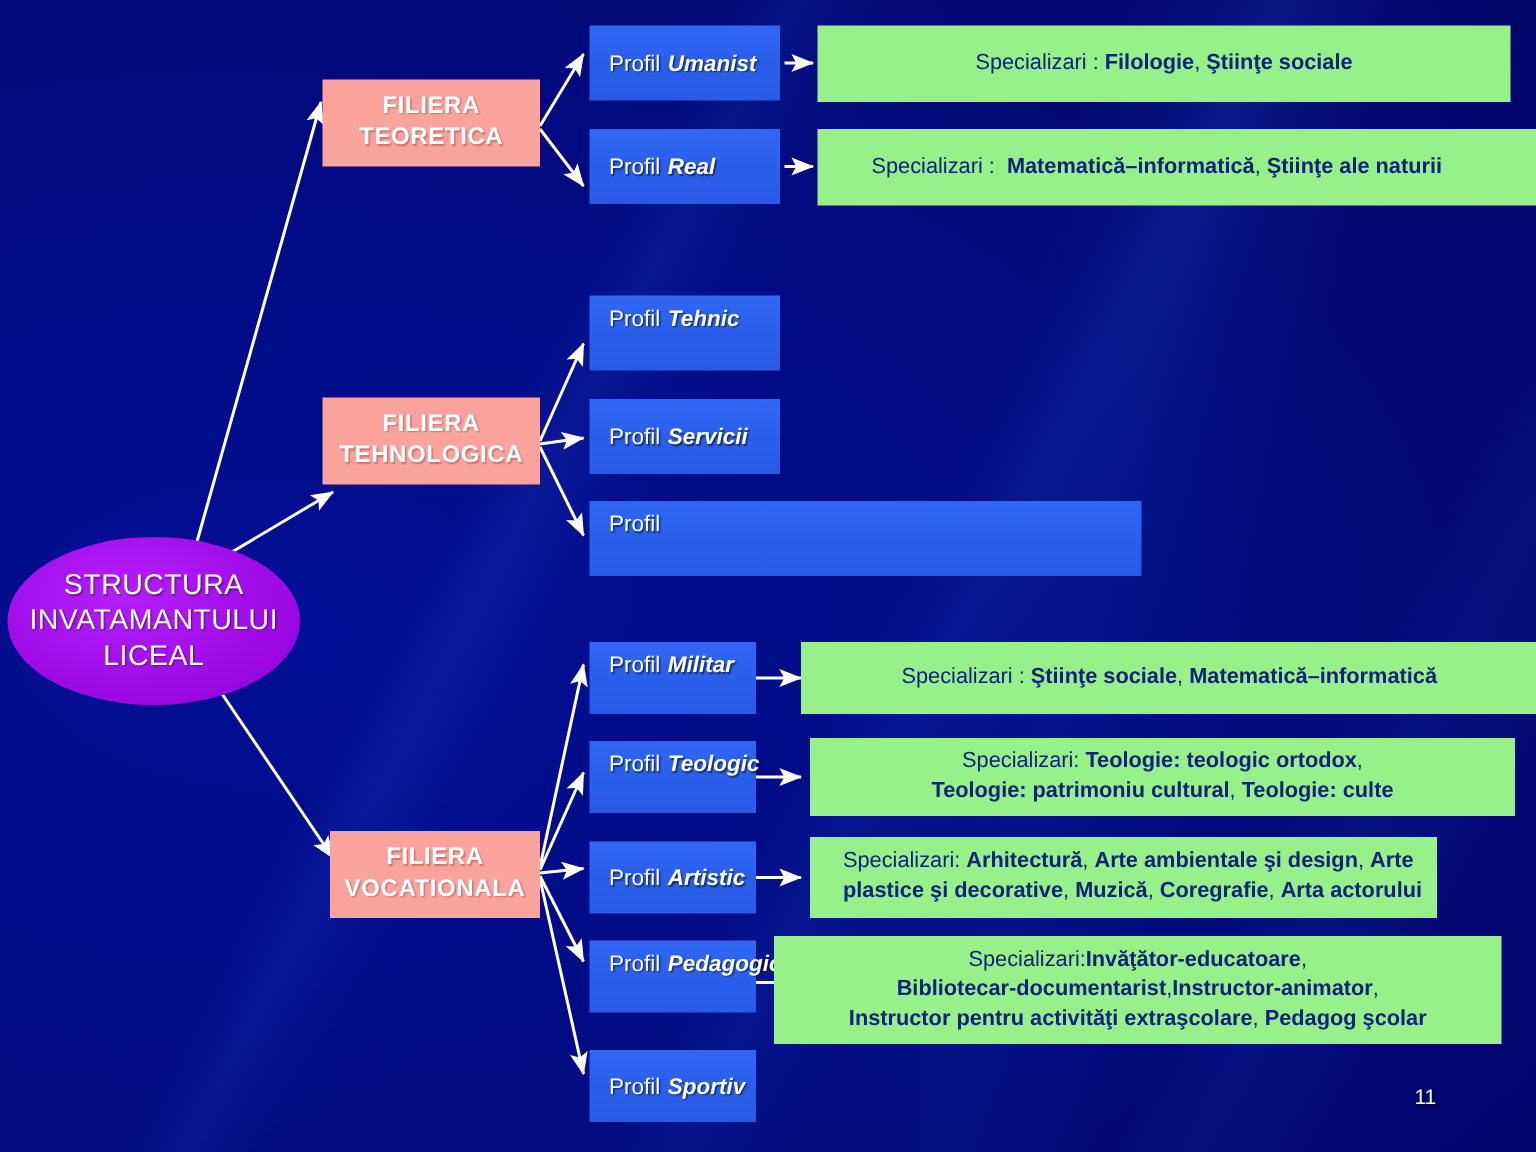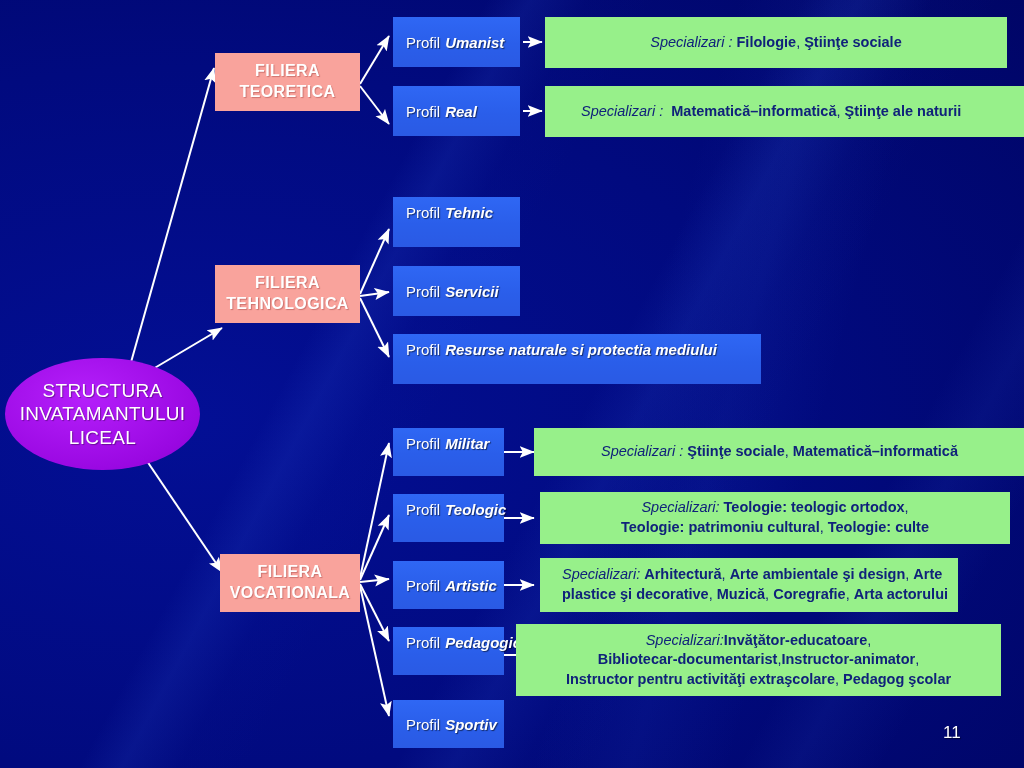--- a/index.html
+++ b/index.html
@@ -77,28 +77,28 @@
     align-items: center;
     justify-content: center;
     color: #10227a;
     font-size: 14.5px;
     line-height: 1.35;
     text-align: center;
     padding: 0 8px;
     white-space: nowrap;
     overflow: hidden;
   }
-  .spec .lead { font-weight: normal; font-style: italic; }
+  .spec .lead { font-weight: normal; }
   .spec b { font-weight: bold; }
   .spec .inner { width: 100%; }
   
   .pageno {
     position: absolute;
     color: #ffffff;
-    font-size: 17px;
+    font-size: 14px;
     text-shadow: 1px 1px 1px rgba(0,0,0,0.5);
     text-align: center;
   }
 </style>
 </head>
 <body>
 
 <div id="slide">
 
   <svg id="arrows" viewBox="0 0 1024 768" xmlns="http://www.w3.org/2000/svg">
@@ -186,21 +186,20 @@
       <b>Tehnic</b>
   </div>
 
   <div class="node profil" style="left:393px; top:266px; width:127px; height:50px;">
     <span class="lead">Profil</span>
       <b>Servicii</b>
   </div>
 
   <div class="node profil topalign" style="left:393px; top:334px; width:368px; height:50px;">
     <span class="lead">Profil</span>
-      <b>Resurse naturale si protectia mediului</b>
   </div>
 
   <div class="node filiera" style="left:220px; top:554px; width:140px; height:58px;">
     <div>
       <div>FILIERA</div>
       <div>VOCATIONALA</div>
     </div>
   </div>
 
   <div class="node profil topalign" style="left:393px; top:428px; width:111px; height:48px;">

